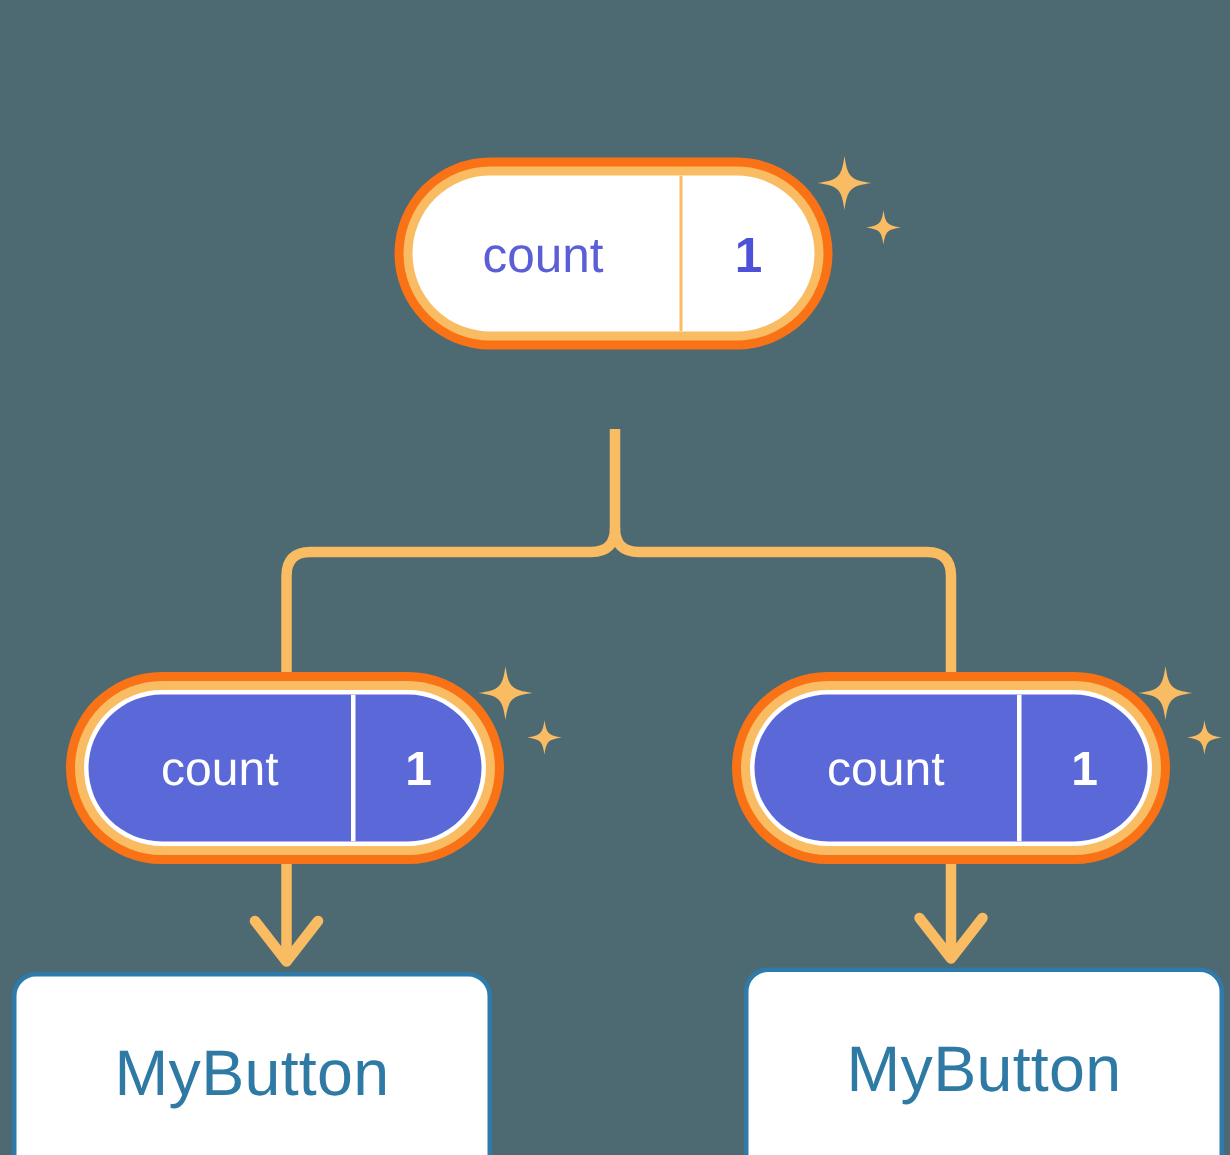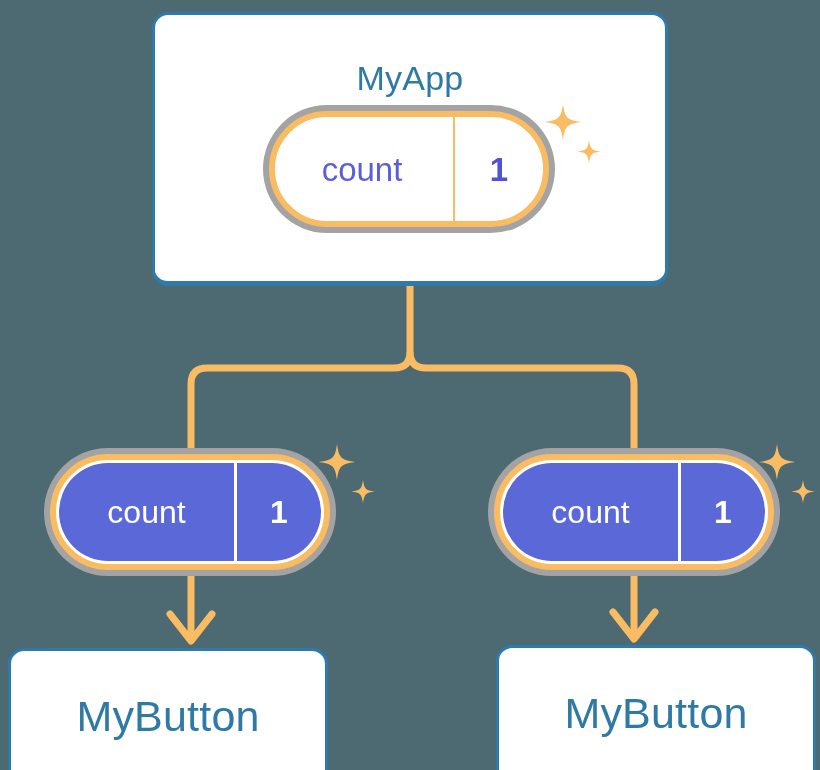--- a/index.html
+++ b/index.html
@@ -37,21 +37,21 @@
   #btn-card-left{left:8px;top:648px;width:320px;}
   #btn-card-right{left:496px;top:645px;width:320px;}
   .btn-card .card-title{position:absolute;left:0;right:0;top:44px;font-size:43px;}
 
   
   .pill{
     position:absolute;z-index:3;
     box-sizing:border-box;
     border-radius:999px;
     display:flex;align-items:stretch;
-    background:#a3a3a3;                 
+    background:#f97316;                 
     padding:6px;
   }
   .pill-inner{
     flex:1;display:flex;align-items:stretch;
     border-radius:999px;
     border:6px solid #f9bc62;           
     box-sizing:border-box;
     overflow:hidden;
     background:#ffffff;
   }
@@ -102,23 +102,20 @@
 
     <path d="M410 352 Q410 368 426 368 L618 368 Q634 368 634 384 L634 448" fill="none" stroke="#f9bc62" stroke-width="7" stroke-linecap="butt"></path>
 
     <path d="M191 576 L191 640" fill="none" stroke="#f9bc62" stroke-width="7"></path>
     <path d="M170 614 L191 641 L212 614" fill="none" stroke="#f9bc62" stroke-width="7" stroke-linecap="round" stroke-linejoin="round"></path>
 
     <path d="M634 576 L634 638" fill="none" stroke="#f9bc62" stroke-width="7"></path>
     <path d="M613 612 L634 639 L655 612" fill="none" stroke="#f9bc62" stroke-width="7" stroke-linecap="round" stroke-linejoin="round"></path>
   </svg>
 
-  <div class="card" id="app-card">
-    <div class="card-title">MyApp</div>
-  </div>
 
   <div class="pill pill-light" id="pill-app">
     <div class="pill-inner">
       <div class="pill-key">count</div>
       <div class="pill-val">1</div>
     </div>
   </div>
 
   <svg class="sparkles" id="sparkles-app" viewBox="0 0 70 74">
     <path d="M25 4 C27 18 29 20 43 22 C29 24 27 26 25 40 C23 26 21 24 7 22 C21 20 23 18 25 4 Z" fill="#f9bc62"></path>

